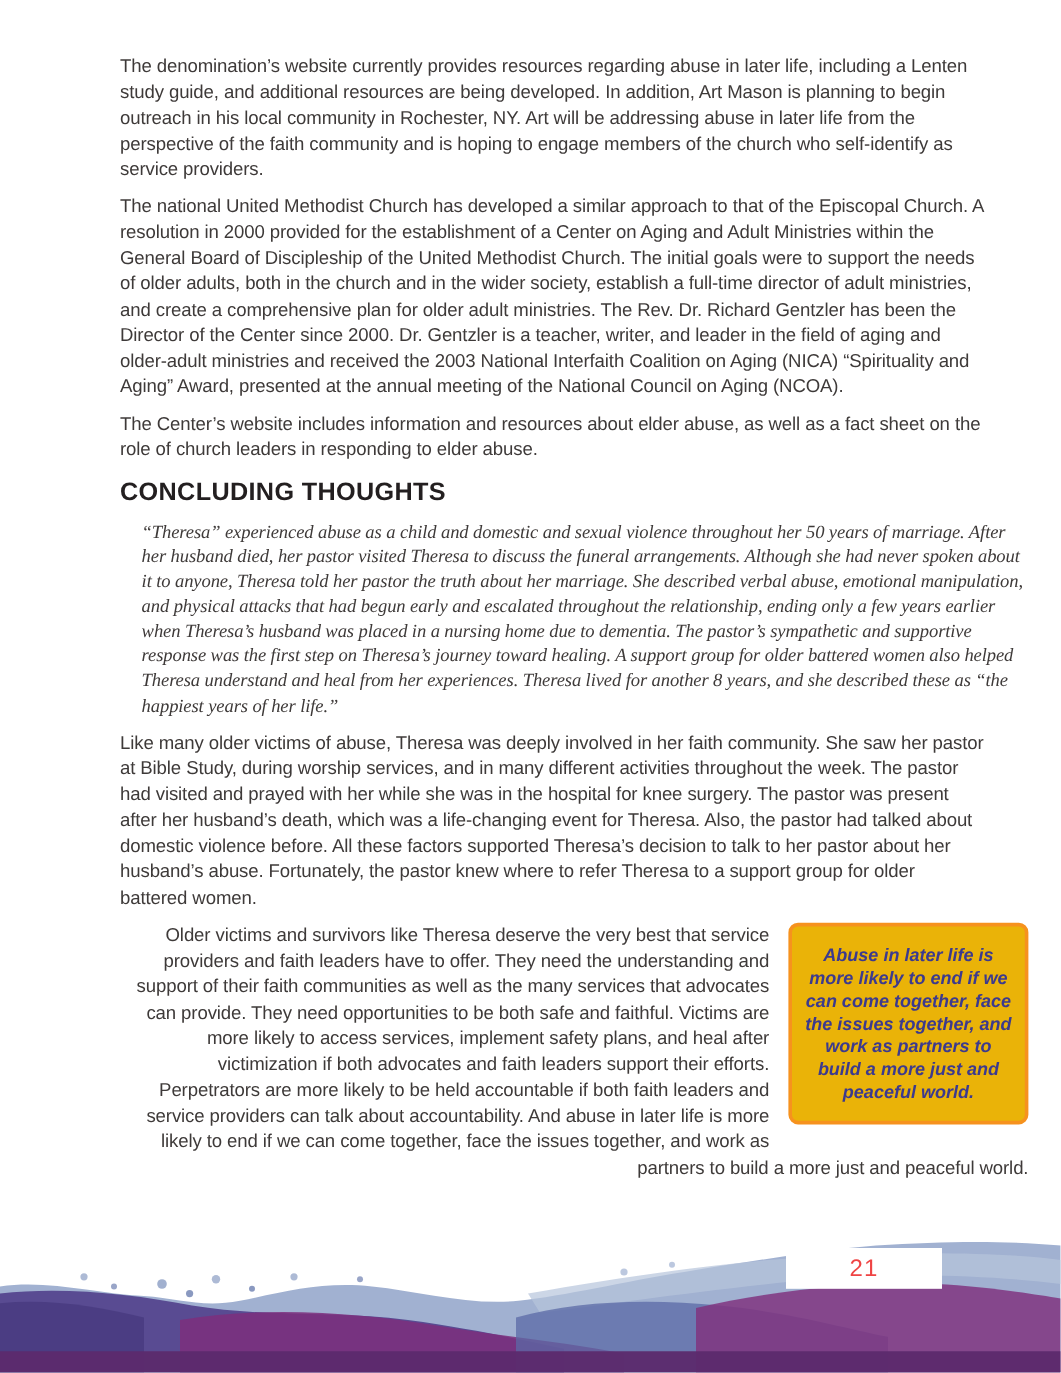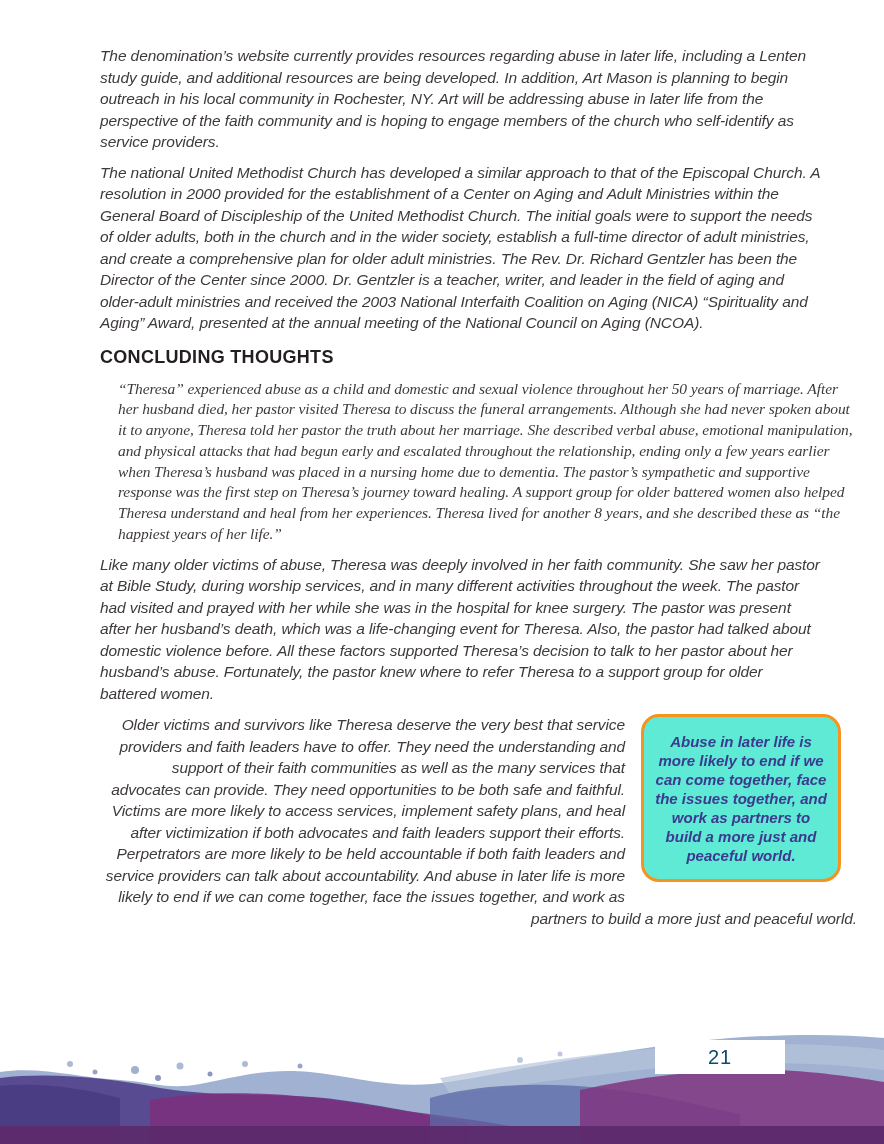--- a/index.html
+++ b/index.html
@@ -19,49 +19,48 @@
     color:var(--body-text);
   }
   .content{padding-top:45px;}
   .para{
     margin:0 64px 9px 100px;
     font-size:15.5px;
     line-height:21.5px;
     letter-spacing:-0.1px;
     text-align:left;
     color:var(--body-text);
-    font-style:italic;
   }
   .heading{
     margin:13px 64px 11px 100px;
-    font-size:18px;
+    font-size:21px;
     font-weight:bold;
     letter-spacing:0.3px;
     color:var(--heading-text);
   }
   .quote{
     margin:0 26px 9px 118px;
     font-size:15.5px;
     font-style:italic;
     line-height:20.8px;
     letter-spacing:-0.1px;
     color:var(--body-text);
     font-family:Liberation Serif, serif;
   }
   .wrap-section{
     margin:0 27px 0 100px;
   }
   .wrap-section .para{margin:0;text-align:right;}
   .callout{
     float:right;
     width:200px;
-    margin:0 16px 10px 16px;
+    margin:0 0 10px 16px;
     border:3px solid var(--accent);
-    border-radius:18px;
-    background:#5eead4;
+    border-radius:8px;
+    background:#eab308;
     padding:15px 8px 14px 8px;
   }
   .callout-text{
     font-size:15px;
     line-height:19px;
     font-weight:bold;
     font-style:italic;
     text-align:center;
     color:var(--callout-text);
   }
@@ -74,32 +73,33 @@
   .page-number-box{
     position:absolute;
     left:655px;top:1040px;
     width:130px;height:34px;
     background:#ffffff;
     display:flex;align-items:center;justify-content:center;
     z-index:5;
   }
   .page-number-box span{
     font-size:20px;
-    color:#0c4a6e;
+    color:#ef4444;
     letter-spacing:1px;
   }
 </style>
 </head>
 <body>
 
 <div class="page">
   <div class="content">
 
     <p class="para">The denomination’s website currently provides resources regarding abuse in later life, including a Lenten study guide, and additional resources are being developed. In addition, Art Mason is planning to begin outreach in his local community in Rochester, NY. Art will be addressing abuse in later life from the perspective of the faith community and is hoping to engage members of the church who self-identify as service providers.</p>
     <p class="para">The national United Methodist Church has developed a similar approach to that of the Episcopal Church. A resolution in 2000 provided for the establishment of a Center on Aging and Adult Ministries within the General Board of Discipleship of the United Methodist Church. The initial goals were to support the needs of older adults, both in the church and in the wider society, establish a full-time director of adult ministries, and create a comprehensive plan for older adult ministries. The Rev. Dr. Richard Gentzler has been the Director of the Center since 2000. Dr. Gentzler is a teacher, writer, and leader in the field of aging and older-adult ministries and received the 2003 National Interfaith Coalition on Aging (NICA) “Spirituality and Aging” Award, presented at the annual meeting of the National Council on Aging (NCOA).</p>
+    <p class="para">The Center’s website includes information and resources about elder abuse, as well as a fact sheet on the role of church leaders in responding to elder abuse.</p>
 
     <h2 class="heading">CONCLUDING THOUGHTS</h2>
 
     <p class="quote">“Theresa” experienced abuse as a child and domestic and sexual violence throughout her 50 years of marriage. After her husband died, her pastor visited Theresa to discuss the funeral arrangements. Although she had never spoken about it to anyone, Theresa told her pastor the truth about her marriage. She described verbal abuse, emotional manipulation, and physical attacks that had begun early and escalated throughout the relationship, ending only a few years earlier when Theresa’s husband was placed in a nursing home due to dementia. The pastor’s sympathetic and supportive response was the first step on Theresa’s journey toward healing. A support group for older battered women also helped Theresa understand and heal from her experiences. Theresa lived for another 8 years, and she described these as “the happiest years of her life.”</p>
 
     <p class="para" style="margin-bottom:10px;">Like many older victims of abuse, Theresa was deeply involved in her faith community. She saw her pastor at Bible Study, during worship services, and in many different activities throughout the week. The pastor had visited and prayed with her while she was in the hospital for knee surgery. The pastor was present after her husband’s death, which was a life-changing event for Theresa. Also, the pastor had talked about domestic violence before. All these factors supported Theresa’s decision to talk to her pastor about her husband’s abuse. Fortunately, the pastor knew where to refer Theresa to a support group for older battered women.</p>
 
     <div class="wrap-section">
       <aside class="callout">
         <p class="callout-text">Abuse in later life is more likely to end if we can come together, face the issues together, and work as partners to build a more just and peaceful world.</p>

